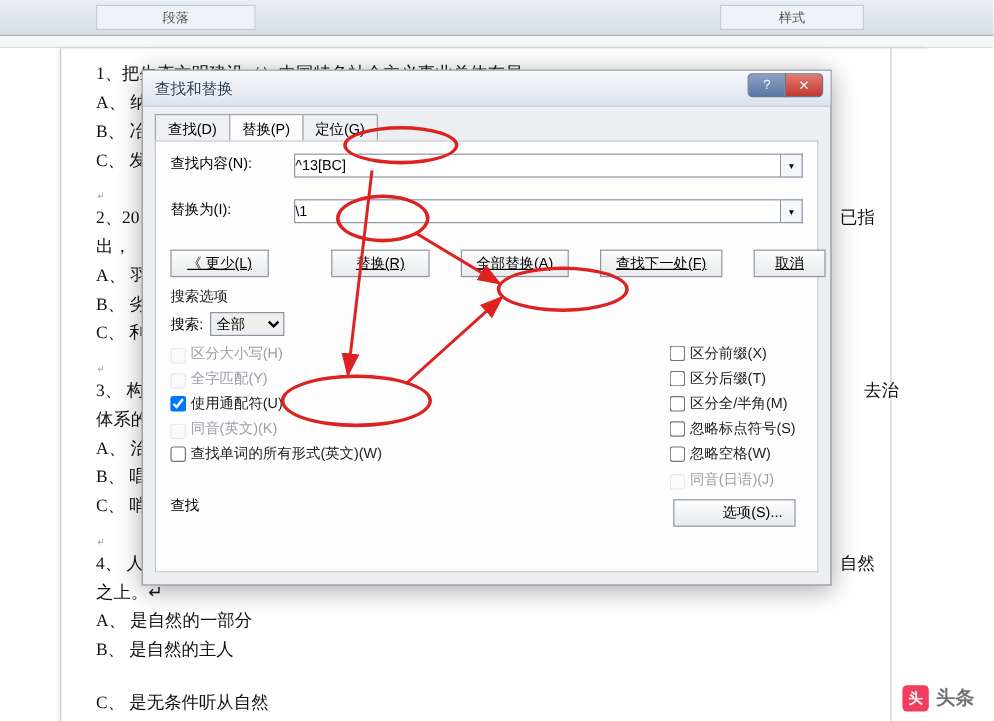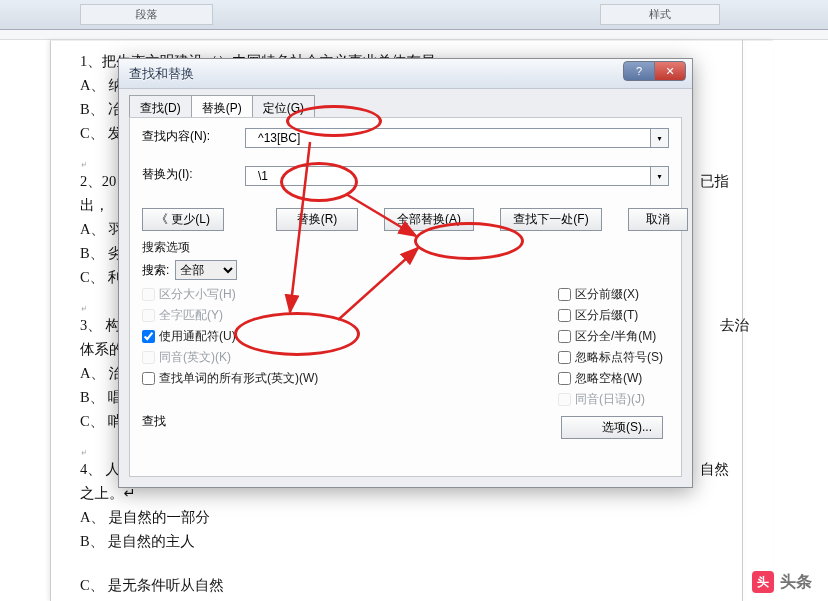--- a/index.html
+++ b/index.html
@@ -26,35 +26,35 @@
     .winbtn.close { background: linear-gradient(#e47a72, #c03a31); border-top-right-radius: 4px; border-bottom-right-radius: 4px; }
 
     .tabstrip { position: absolute; top: 36px; left: 10px; display: flex; }
     .tab { padding: 4px 10px; border: 1px solid #a0a4ab; background: #eef0f3; margin-right: -1px; font-size: 12px; }
     .tab.active { background: #fdfdfd; border-bottom: 1px solid #fdfdfd; }
 
     .panel { position: absolute; top: 58px; left: 10px; right: 10px; bottom: 10px; background: #fdfdfd; border: 1px solid #c5c8cd; padding: 10px 12px; }
     .panel .row { display: flex; margin-bottom: 7px; gap: 25px; }
     .panel label.left-lab { width: 78px; text-align: left; }
     .panel .field { flex: 1; display: flex; }
-    .panel input[type=text] { flex: 1; height: 20px; border: 1px solid #8c97a5; padding: 1px 12px; font-size: 12px; }
+    .panel input[type=text] { flex: 1; height: 20px; border: 1px solid #8c97a5; padding: 1px 0; font-size: 12px; }
     .combo-arrow { width: 18px; height: 20px; border: 1px solid #8c97a5; border-left: 0; background: #f4f6f8; display: flex; align-items: center; justify-content: center; font-size: 8px; }
 
     .btn { height: 23px; background: linear-gradient(#fdfdfd, #e7e9ec); border: 1px solid #8d95a0; padding: 0 10px; font-size: 12px; min-width: 82px; display: inline-flex; align-items: center; justify-content: center; }
-    .btn-row { display: flex; gap: 26px; margin: 10px 0 8px 0; }
+    .btn-row { display: flex; gap: 26px; margin: 10px 0 8px 0; text-decoration: underline; }
 
     .group-label { font-size: 12px; margin: 6px 0 4px 0; color: #222; }
     .searchopts { display:flex; align-items:center; margin-bottom: 6px; }
     .searchopts select { height: 20px; border: 1px solid #8c97a5; font-size: 12px; width: 62px; }
 
     .opt-cols { display: flex; justify-content: space-between; }
     .opt-col { display: flex; flex-direction: column; gap: 4px; }
     .chk { display: flex; align-items: center; gap: 4px; font-size: 12px; color: #222; }
     .chk input { width: 13px; height: 13px; }
-    .chk.disabled { color: #9a9fa7; }
+    .chk.disabled { color: #9a9fa7; align-items: flex-end; }
     .chk.disabled input { opacity: .45; }
 
     .footer-label { position: absolute; bottom: 46px; left: 12px; }
     .footer-btns { position: absolute; bottom: 14px; left: 12px; display: flex; gap: 8px; }
     .btn.dd:after { content: "▾"; margin-left: 6px; font-size: 9px; }
     .btn.ghost { color: #9a9fa7; border-color: #b7bdc5; background: #f1f2f4; }
 
     .options-btn { position: absolute; right: 12px; bottom: 58px; padding-left: 40px; }
 
     .red-ellipse { position: absolute; border: 3px solid #d22; border-radius: 50%; z-index: 20; pointer-events: none; }

